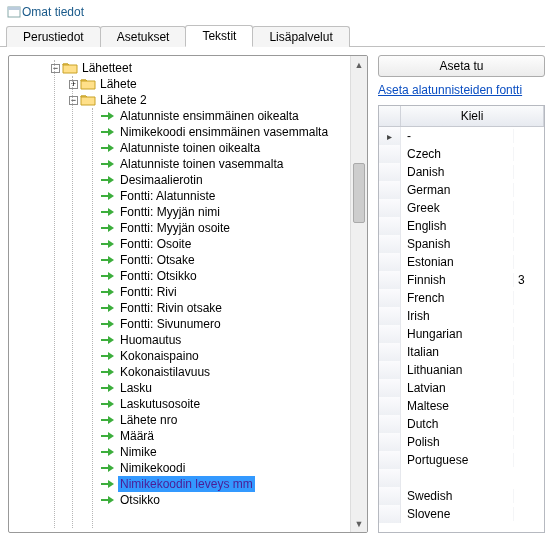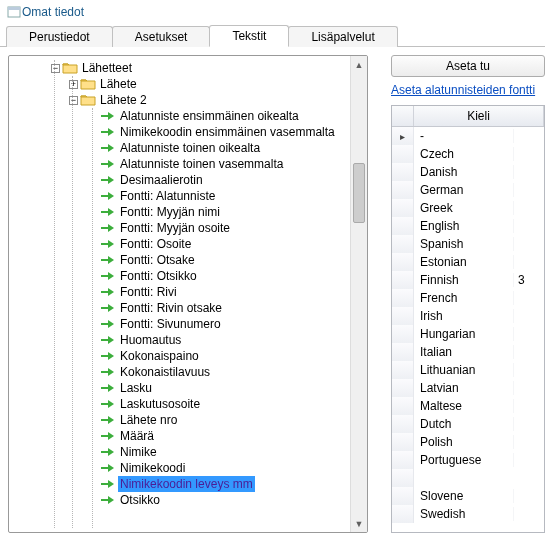--- a/index.html
+++ b/index.html
@@ -27,21 +27,21 @@
   }
   .tabs {
     display: flex;
     align-items: flex-end;
     padding: 0 6px;
     margin-top: 4px;
     border-bottom: 1px solid #c0c0c0;
     gap: 0;
   }
   .tab {
-    padding: 3px 22px;
+    padding: 3px 16px;
     border: 1px solid #c0c0c0;
     border-bottom: none;
     background: #f5f5f5;
     border-radius: 3px 3px 0 0;
     margin-right: -1px;
     position: relative;
     top: 1px;
     cursor: pointer;
   }
   .tab.active {
@@ -136,21 +136,20 @@
   .node-label.selected {
     background: #3399ff;
     color: #4c1d95;
   }
   .right-pane {
     flex: 1;
     padding-left: 10px;
     display: flex;
     flex-direction: column;
     min-width: 0;
-    margin-left: 13px;
   }
   .btn {
     border: 1px solid #acacac;
     background: linear-gradient(#fdfdfd,#ececec);
     border-radius: 3px;
     padding: 3px 10px;
     text-align: center;
     cursor: pointer;
     white-space: nowrap;
     overflow: hidden;
@@ -284,21 +283,21 @@
           <li class="tree-node">
             <div class="node-row">
               <span class="indent" style="width: 78px;"></span>
               <span class="toggle-empty"></span>
               <span class="icon-arrow">
                 <svg width="16" height="12" viewBox="0 0 16 12">
                   <path d="M1 6 L9 6" stroke="#3cae3c" stroke-width="2"></path>
                   <path d="M8 2 L14 6 L8 10 Z" fill="#3cae3c"></path>
                 </svg>
               </span>
-              <span class="node-label">Nimikekoodin ensimmäinen vasemmalta</span>
+              <span class="node-label">Nimikekoodi ensimmäinen vasemmalta</span>
             </div>
           </li>
           <li class="tree-node">
             <div class="node-row">
               <span class="indent" style="width: 78px;"></span>
               <span class="toggle-empty"></span>
               <span class="icon-arrow">
                 <svg width="16" height="12" viewBox="0 0 16 12">
                   <path d="M1 6 L9 6" stroke="#3cae3c" stroke-width="2"></path>
                   <path d="M8 2 L14 6 L8 10 Z" fill="#3cae3c"></path>
@@ -712,24 +711,24 @@
             <div class="rowhead"></div>
             <div class="cell">Portuguese</div>
             <div class="cell2"></div>
           </div>
           <div class="grid-row">
             <div class="rowhead"></div>
             <div class="cell2"></div>
           </div>
           <div class="grid-row">
             <div class="rowhead"></div>
+            <div class="cell">Swedish</div>
+            <div class="cell2"></div>
+          </div>
+          <div class="grid-row">
+            <div class="rowhead"></div>
             <div class="cell">Slovene</div>
-            <div class="cell2"></div>
-          </div>
-          <div class="grid-row">
-            <div class="rowhead"></div>
-            <div class="cell">Swedish</div>
             <div class="cell2"></div>
           </div>
         </div>
     </div>
   </div>
 </div>
 
 </body></html>

